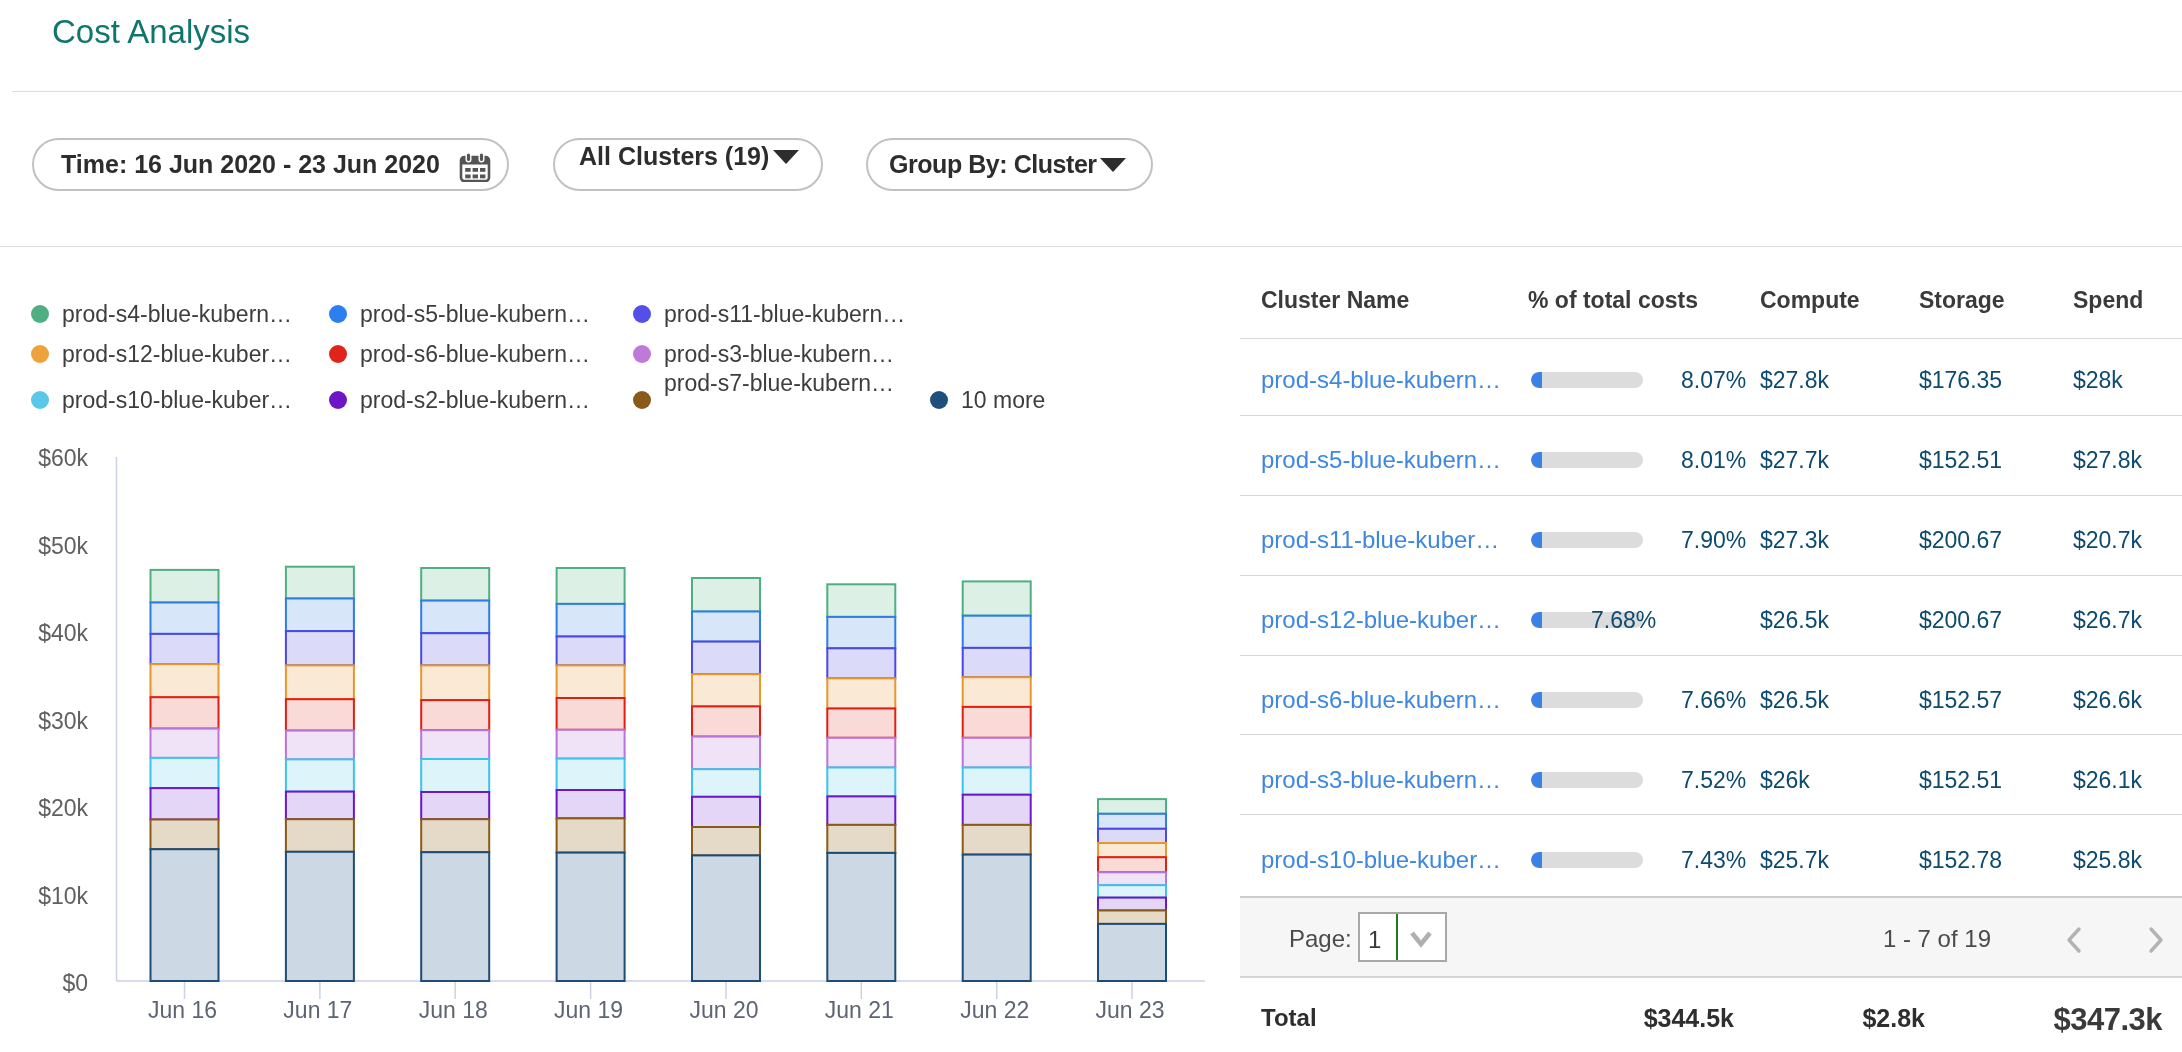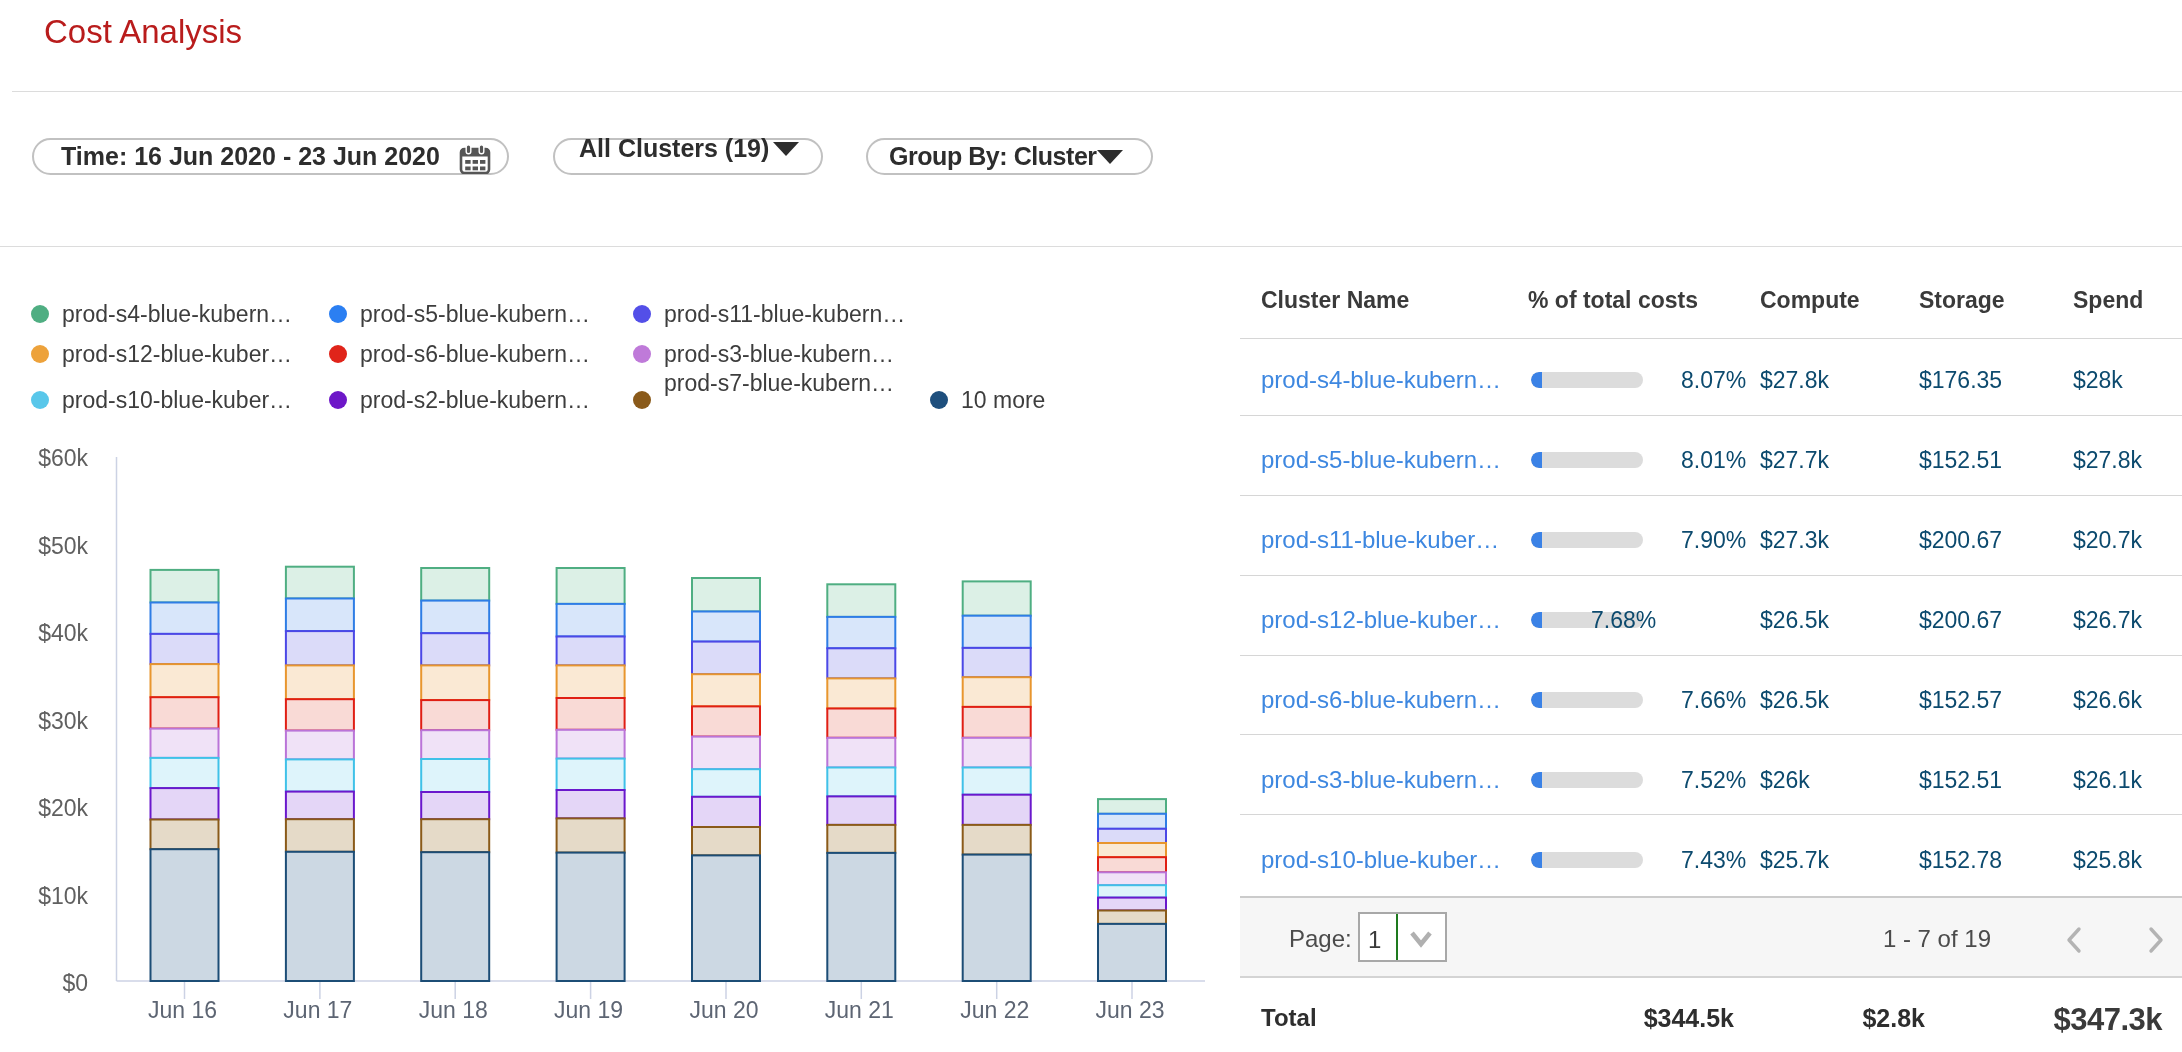--- a/index.html
+++ b/index.html
@@ -2,26 +2,26 @@
 <html><head>
 <meta charset="utf-8">
 <style>
 html,body{margin:0;padding:0;background:#ffffff}
 body{width:2182px;height:1052px;position:relative;overflow:hidden;font-family:"Liberation Sans",sans-serif}
 .abs{position:absolute}
 .lg{font-size:23px;color:#3d3d3d;line-height:30px}
 .th{font-size:23px;font-weight:700;color:#3a3a3a;line-height:32px}
 .td{font-size:23px;color:#0c4a6e;line-height:30px}
 .link{font-size:24px;color:#3d87e0;line-height:32px}
-.pill{height:37px;border:2px solid #c1c1c1;border-radius:28px;display:flex;align-items:center;box-sizing:border-box}
+.pill{height:53px;border:2px solid #c1c1c1;border-radius:28px;display:flex;align-items:center;box-sizing:border-box}
 .pt{font-size:25px;font-weight:700;color:#2d2d2d;white-space:nowrap}
 </style>
 </head>
 <body>
-<div class="abs" style="left:44px;top:13px;font-size:33px;color:#b91c1c">Cost Analysis</div>
+<div class="abs" style="left:52px;top:13px;font-size:33px;color:#0f766e">Cost Analysis</div>
 <div class="abs" style="left:12px;right:0;top:91px;height:1px;background:#dcdcdc"></div>
 <div class="abs pill" style="left:32px;top:138px;width:477px;justify-content:space-between;padding:0 16px 0 27px">
     <span class="pt">Time: 16 Jun 2020 - 23 Jun 2020</span>
     <svg width="32" height="30" viewBox="0 0 32 30" style="margin-top:5px">
       <rect x="2" y="5" width="28" height="24" rx="3.5" fill="#fff" stroke="#555" stroke-width="2.6"></rect>
       <path d="M2 7.5 a3.5 3.5 0 0 1 3.5 -3.5 h21 a3.5 3.5 0 0 1 3.5 3.5 v5 h-28 z" fill="#555"></path>
       <rect x="7.2" y="0.8" width="4.6" height="9" rx="2.3" fill="#555" stroke="#fff" stroke-width="1.4"></rect>
       <rect x="20.2" y="0.8" width="4.6" height="9" rx="2.3" fill="#555" stroke="#fff" stroke-width="1.4"></rect>
       <g fill="#555">
         <rect x="6.2" y="16" width="5.4" height="3.8"></rect>
@@ -30,21 +30,21 @@
         <rect x="6.2" y="22.5" width="5.4" height="3.8"></rect>
         <rect x="13.6" y="22.5" width="5.4" height="3.8"></rect>
         <rect x="21" y="22.5" width="5.4" height="3.8"></rect>
       </g>
     </svg>
   </div>
 <div class="abs pill" style="left:553px;top:138px;width:270px;padding:0 22px 16px 24px;justify-content:space-between">
     <span class="pt">All Clusters (19)</span>
     <span style="display:inline-block;width:0;height:0;border-left:13px solid transparent;border-right:13px solid transparent;border-top:14px solid #2d2d2d"></span>
   </div>
-<div class="abs pill" style="left:866px;top:138px;width:287px;padding:0 25px 0 21px;">
+<div class="abs pill" style="left:866px;top:138px;width:287px;padding:0 25px 0 21px;justify-content:space-between">
     <span class="pt" style="letter-spacing:-0.45px">Group By: Cluster</span>
     <span style="display:inline-block;width:0;height:0;border-left:13px solid transparent;border-right:13px solid transparent;border-top:14px solid #2d2d2d"></span>
   </div>
 <div class="abs" style="left:0;right:0;top:246px;height:1px;background:#dcdcdc"></div>
 <div class="abs" style="left:31px;top:305px;width:18px;height:18px;border-radius:50%;background:#4fae82"></div>
 <div class="abs lg" style="left:62px;top:299px">prod-s4-blue-kubern…</div>
 <div class="abs" style="left:329px;top:305px;width:18px;height:18px;border-radius:50%;background:#2b7ff2"></div>
 <div class="abs lg" style="left:360px;top:299px">prod-s5-blue-kubern…</div>
 <div class="abs" style="left:633px;top:305px;width:18px;height:18px;border-radius:50%;background:#534fe8"></div>
 <div class="abs lg" style="left:664px;top:299px">prod-s11-blue-kubern…</div>

